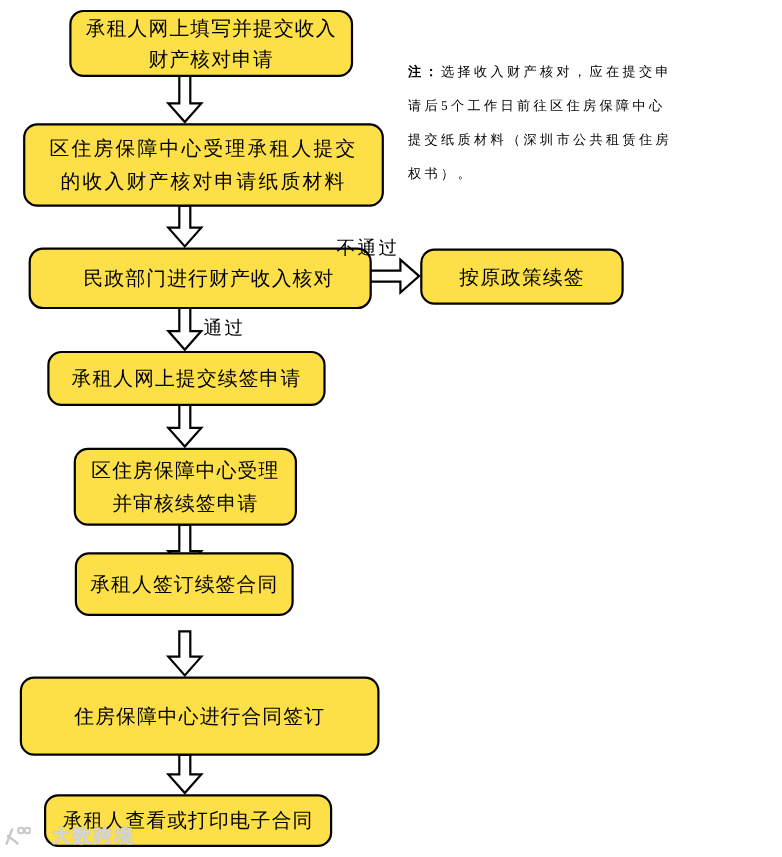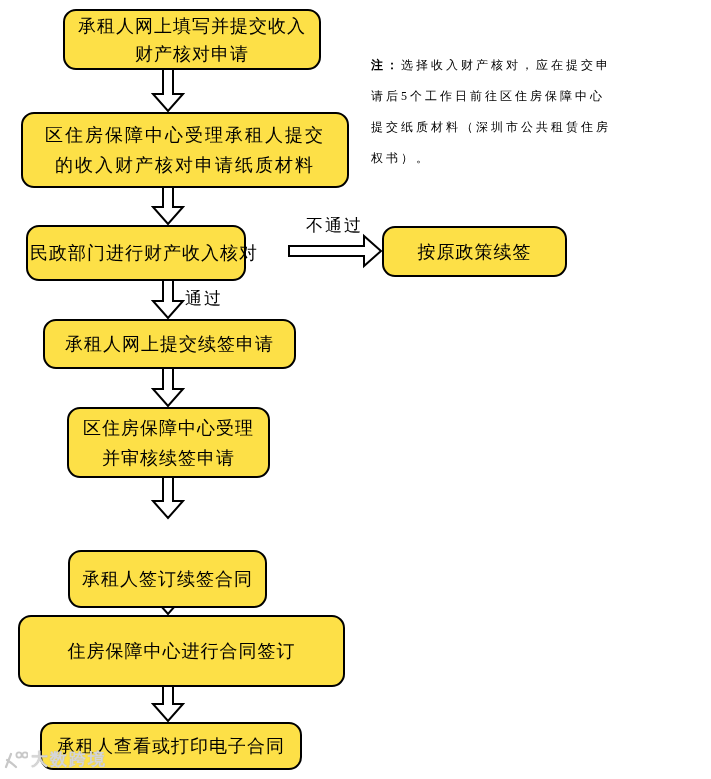--- a/index.html
+++ b/index.html
@@ -75,21 +75,21 @@
   }
   .note .note-prefix {
     font-weight: bold;
   }
   .watermark {
     position: absolute;
     left: 2px;
     top: 748px;
     display: flex;
     align-items: center;
-    gap: 3px;
+    gap: 19px;
     color: #c8c8c8;
   }
   .watermark .wm-text {
     font-size: 17px;
     letter-spacing: 2px;
     font-weight: bold;
     color: #d6d6d6;
     text-shadow: 0 0 1px #b5b5b5;
   }
 </style>
@@ -112,38 +112,38 @@
   <div class="box" style="left:63px; top:9px; width:258px; height:61px;">
     <span class="ln">承租人网上填写并提交收入</span>
     <span class="ln">财产核对申请</span>
   </div>
 
   <div class="box tall wide2" style="left:21px; top:112px; width:328px; height:76px;">
     <span class="ln">区住房保障中心受理承租人提交</span>
     <span class="ln">的收入财产核对申请纸质材料</span>
   </div>
 
-  <div class="box" style="left:26px; top:225px; width:220px; height:56px;padding-left:16px;">
+  <div class="box" style="left:26px; top:225px; width:312px; height:56px;padding-left:16px;">
     <span class="ln">民政部门进行财产收入核对</span>
   </div>
 
   <div class="box" style="left:382px; top:226px; width:185px; height:51px;">
     <span class="ln">按原政策续签</span>
   </div>
 
   <div class="box" style="left:43px; top:319px; width:253px; height:50px;">
     <span class="ln">承租人网上提交续签申请</span>
   </div>
 
   <div class="box tall" style="left:67px; top:407px; width:203px; height:71px;">
     <span class="ln">区住房保障中心受理</span>
     <span class="ln">并审核续签申请</span>
   </div>
 
-  <div class="box" style="left:68px; top:550px; width:199px; height:58px;">
+  <div class="box" style="left:68px; top:502px; width:199px; height:58px;">
     <span class="ln">承租人签订续签合同</span>
   </div>
 
   <div class="box" style="left:18px; top:615px; width:327px; height:72px;">
     <span class="ln">住房保障中心进行合同签订</span>
   </div>
 
   <div class="box" style="left:40px; top:722px; width:262px; height:48px;">
     <span class="ln">承租人查看或打印电子合同</span>
   </div>

